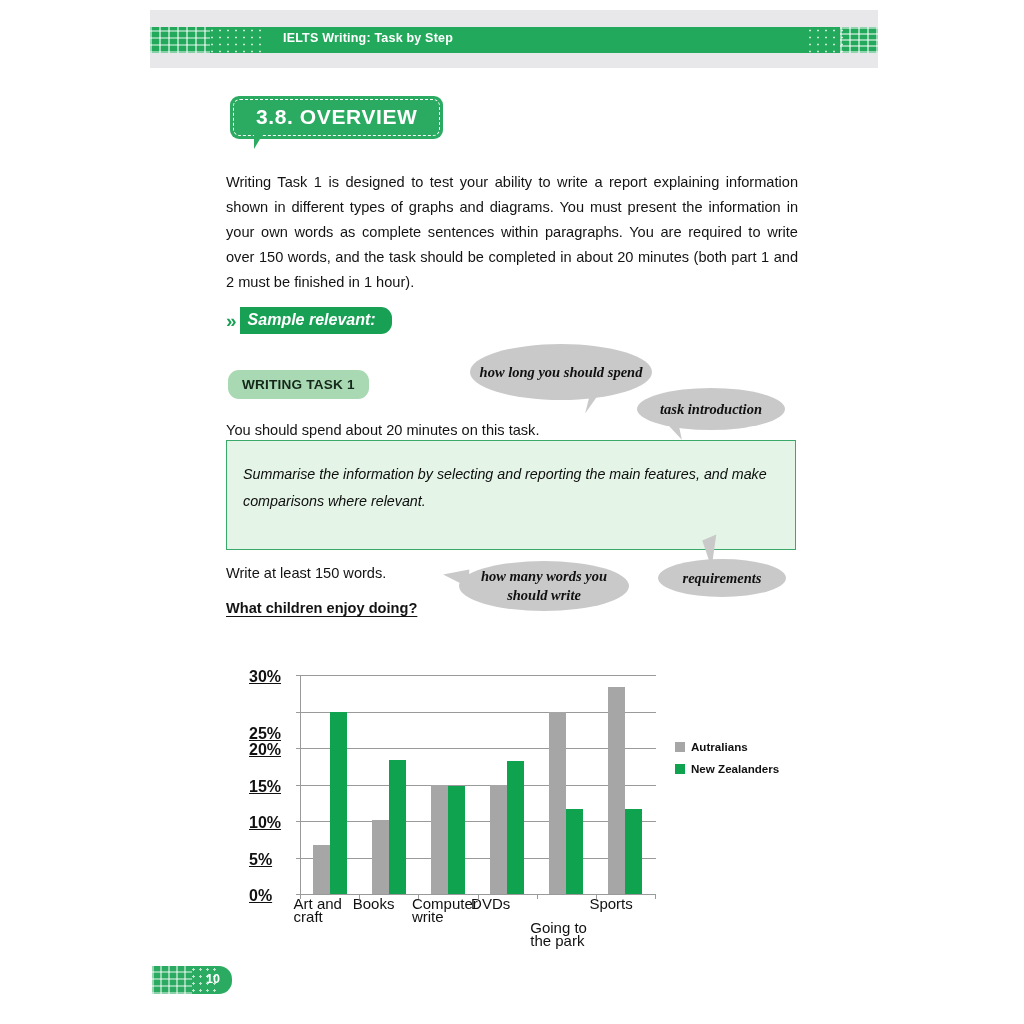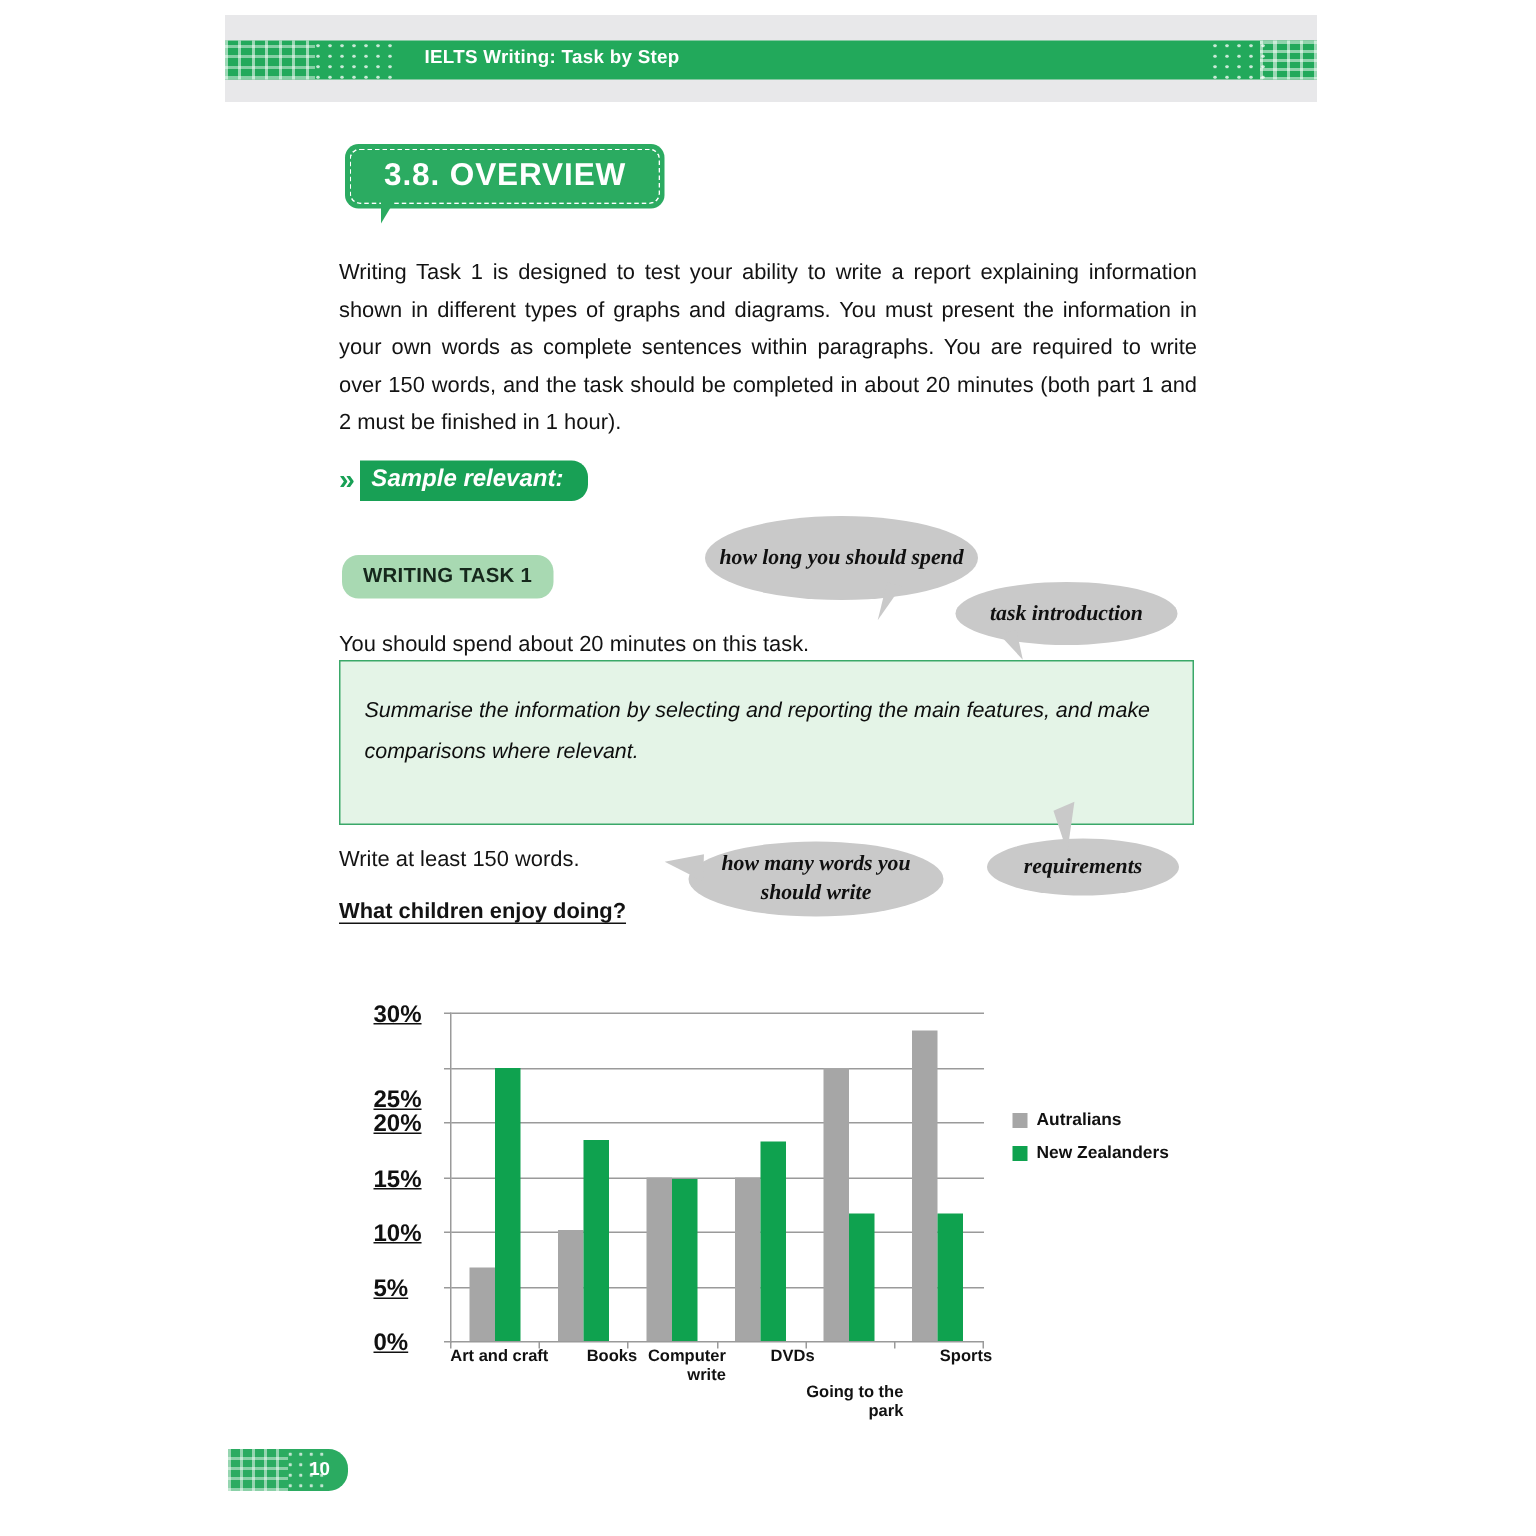--- a/index.html
+++ b/index.html
@@ -174,22 +174,22 @@
     position:absolute;right:0;width:42px;text-align:left;
     font-size:16px;font-weight:bold;color:#111;transform:translateY(-7px);text-decoration:underline;
   }
   .ytick-mark{position:absolute;left:-5px;width:5px;height:1px;background:#9a9a9a;}
   .bars{position:absolute;left:45px;top:15px;width:355px;height:219px;}
   .bar{position:absolute;bottom:0;width:17px;}
   .bar.a{background:#a6a6a6;}
   .bar.n{background:#0fa24f;}
   .xtick{position:absolute;top:219px;width:1px;height:5px;background:#9a9a9a;}
   .xlabel{
-    position:absolute;top:238px;width:72px;text-align:right;
-    font-size:11px;font-weight:bold;color:#111;line-height:12.5px;
+    position:absolute;top:238px;width:72px;text-align:left;
+    font-size:15px;font-weight:normal;color:#111;line-height:12.5px;
   }
   .legend{position:absolute;left:420px;top:80px;}
   .legend-row{display:flex;align-items:center;margin-bottom:9px;}
   .legend-swatch{width:10px;height:10px;margin-right:6px;}
   .legend-label{font-size:11.6px;font-weight:bold;color:#111;white-space:nowrap;}
 
   
   .pagetab{
     position:absolute;left:152px;top:966px;width:80px;height:28px;
     background:#2bab61;border-radius:0 13px 13px 0;

